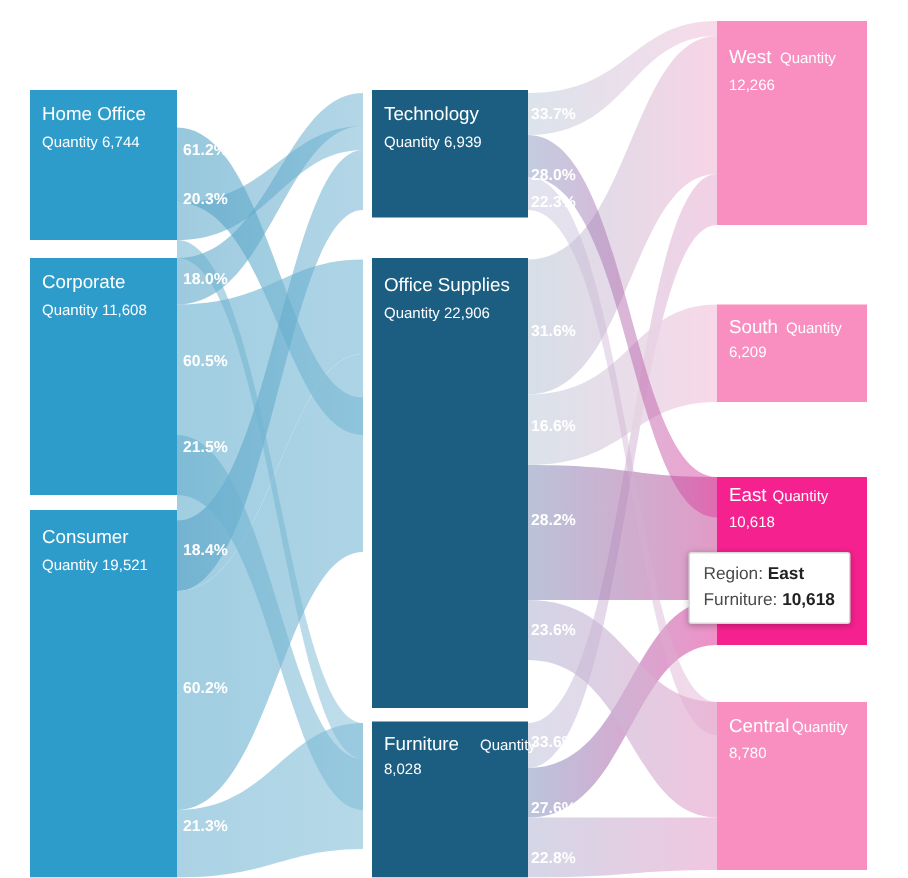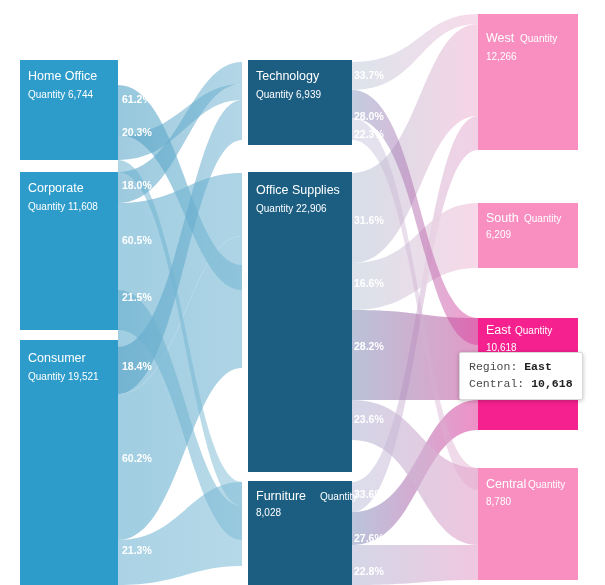--- a/index.html
+++ b/index.html
@@ -218,24 +218,24 @@
       <text class="pct-label" x="354" y="224">31.6%</text>
       <text class="pct-label" x="354" y="287">16.6%</text>
       <text class="pct-label" x="354" y="350">28.2%</text>
       <text class="pct-label" x="354" y="423">23.6%</text>
       <text class="pct-label" x="354" y="498">33.6%</text>
       <text class="pct-label" x="354" y="542">27.6%</text>
       <text class="pct-label" x="354" y="575">22.8%</text>
     </g>
   </svg>
 
-  <div class="tooltip" style="left:459px; top:352px;font-family:Liberation Mono, monospace;">
+  <div class="tooltip" style="left:459px; top:368px;">
     <div>
       <span>Region:</span>
       <b>East</b>
     </div>
     <div>
-      <span>Central:</span>
+      <span>Furniture:</span>
       <b>10,618</b>
     </div>
   </div>
 
 </div>
 
 </body></html>

